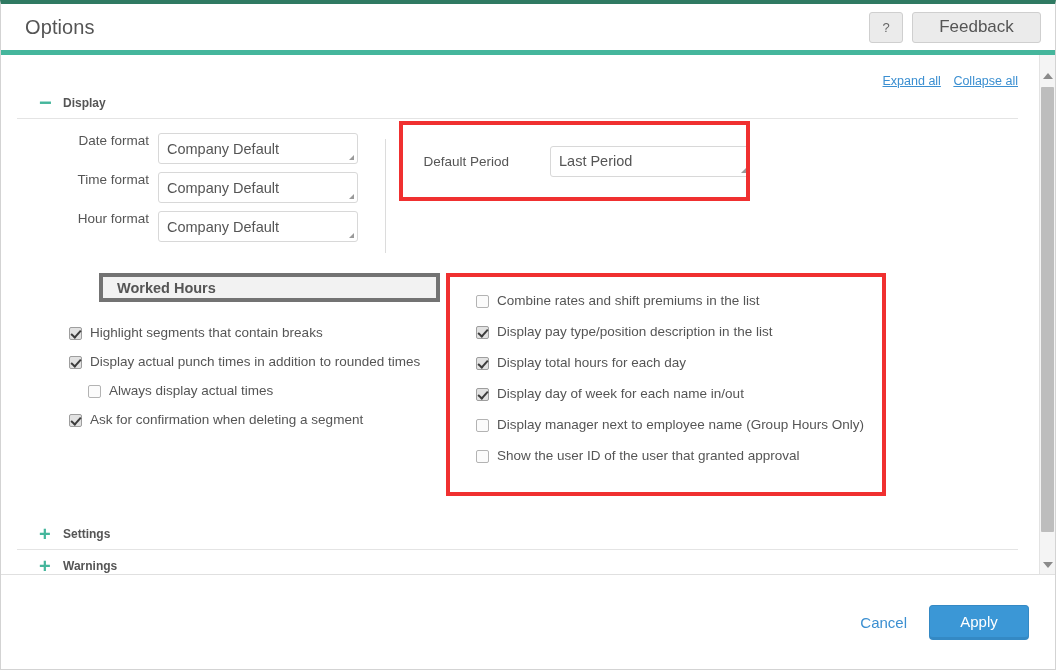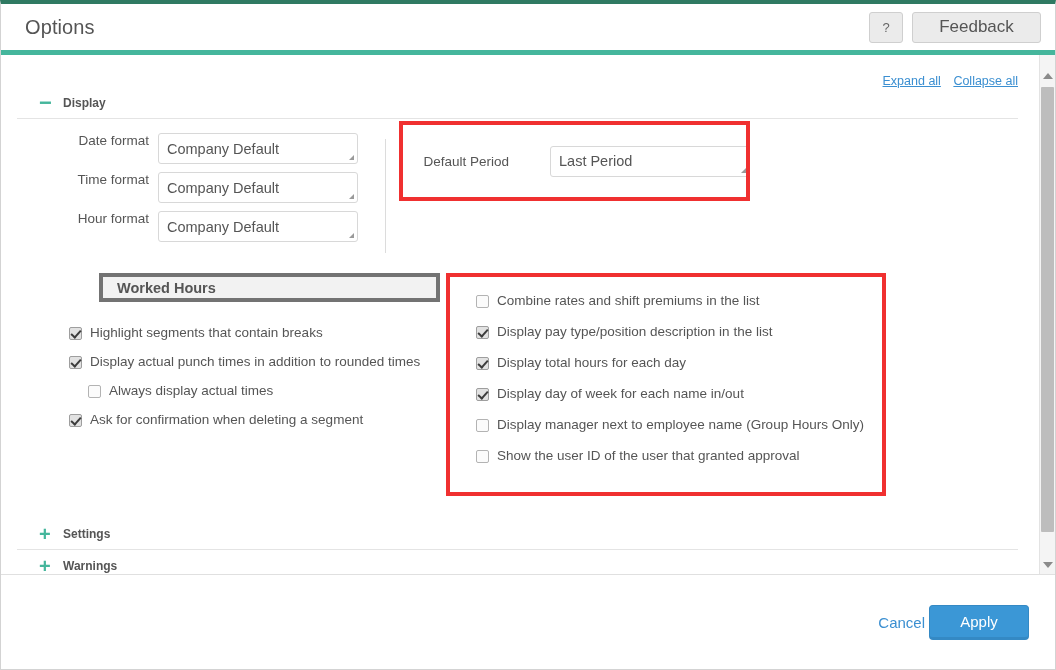--- a/index.html
+++ b/index.html
@@ -359,21 +359,21 @@
     border-top: 1px solid #e0e0e0;
     display: flex;
     align-items: center;
     justify-content: flex-end;
     padding-right: 26px;
     box-sizing: border-box;
   }
   .cancel-link {
     color: #3b8fd1;
     font-size: 15px;
-    margin-right: 4px;
+    margin-right: 22px;
     cursor: pointer;
     text-decoration: none;
   }
   .apply-btn {
     width: 100px;
     height: 35px;
     background: #3b97d6;
     border: 1px solid #3489c4;
     border-bottom-width: 3px;
     border-radius: 4px;

